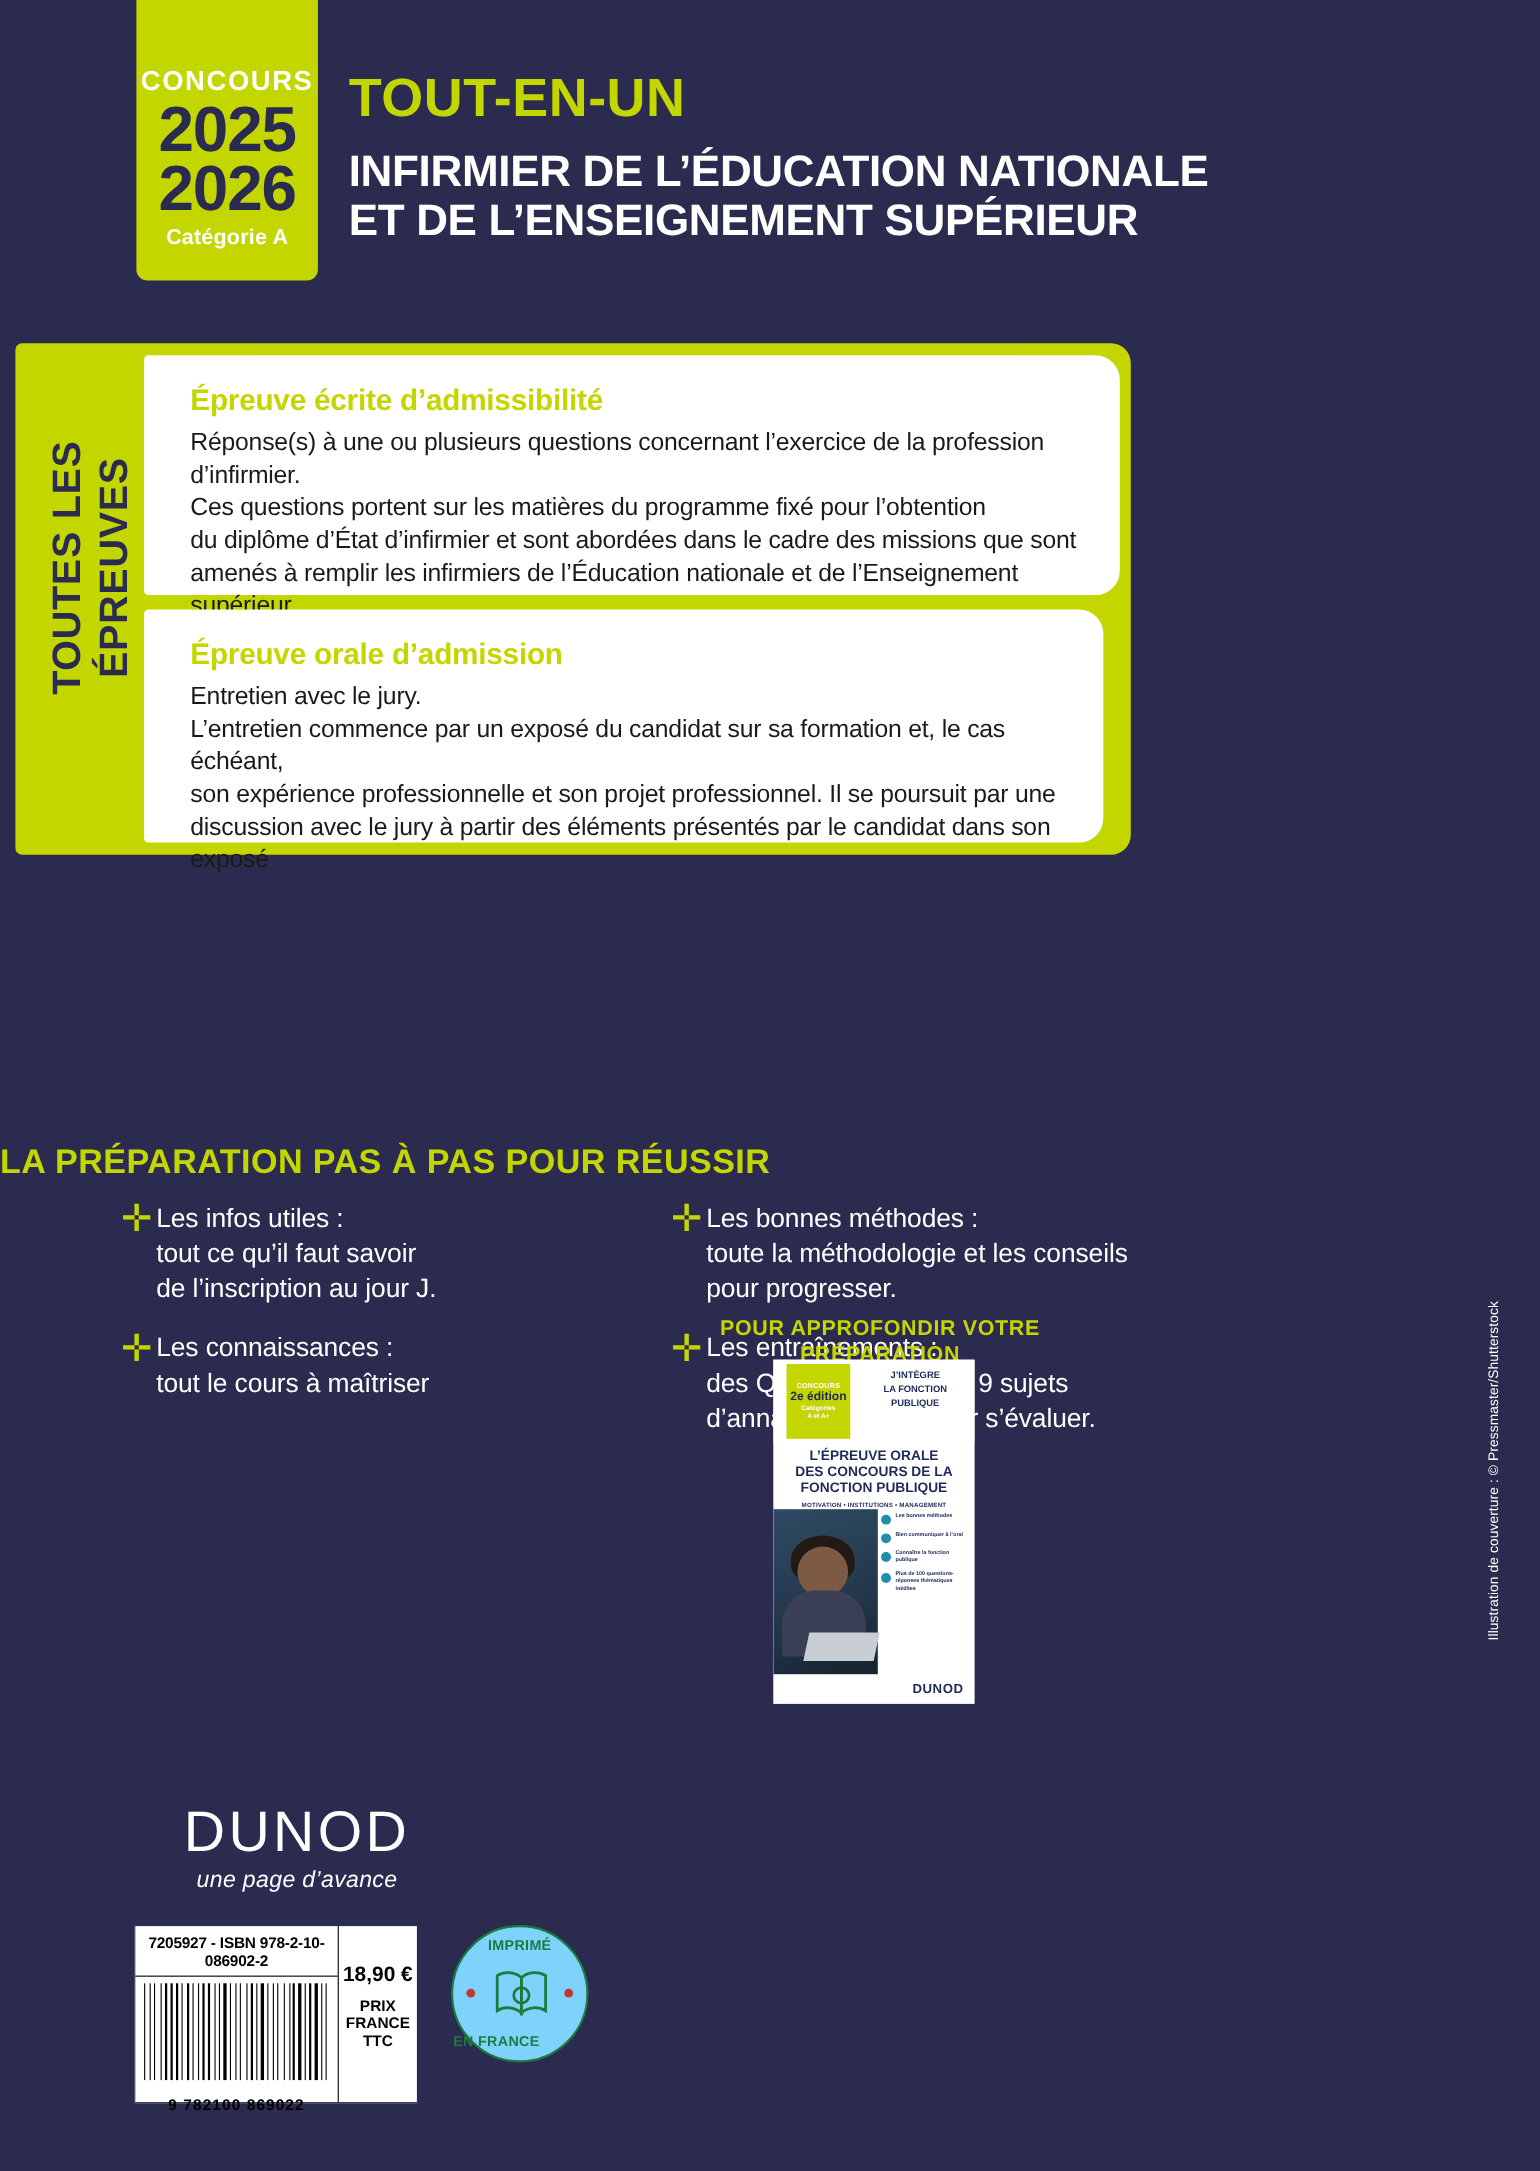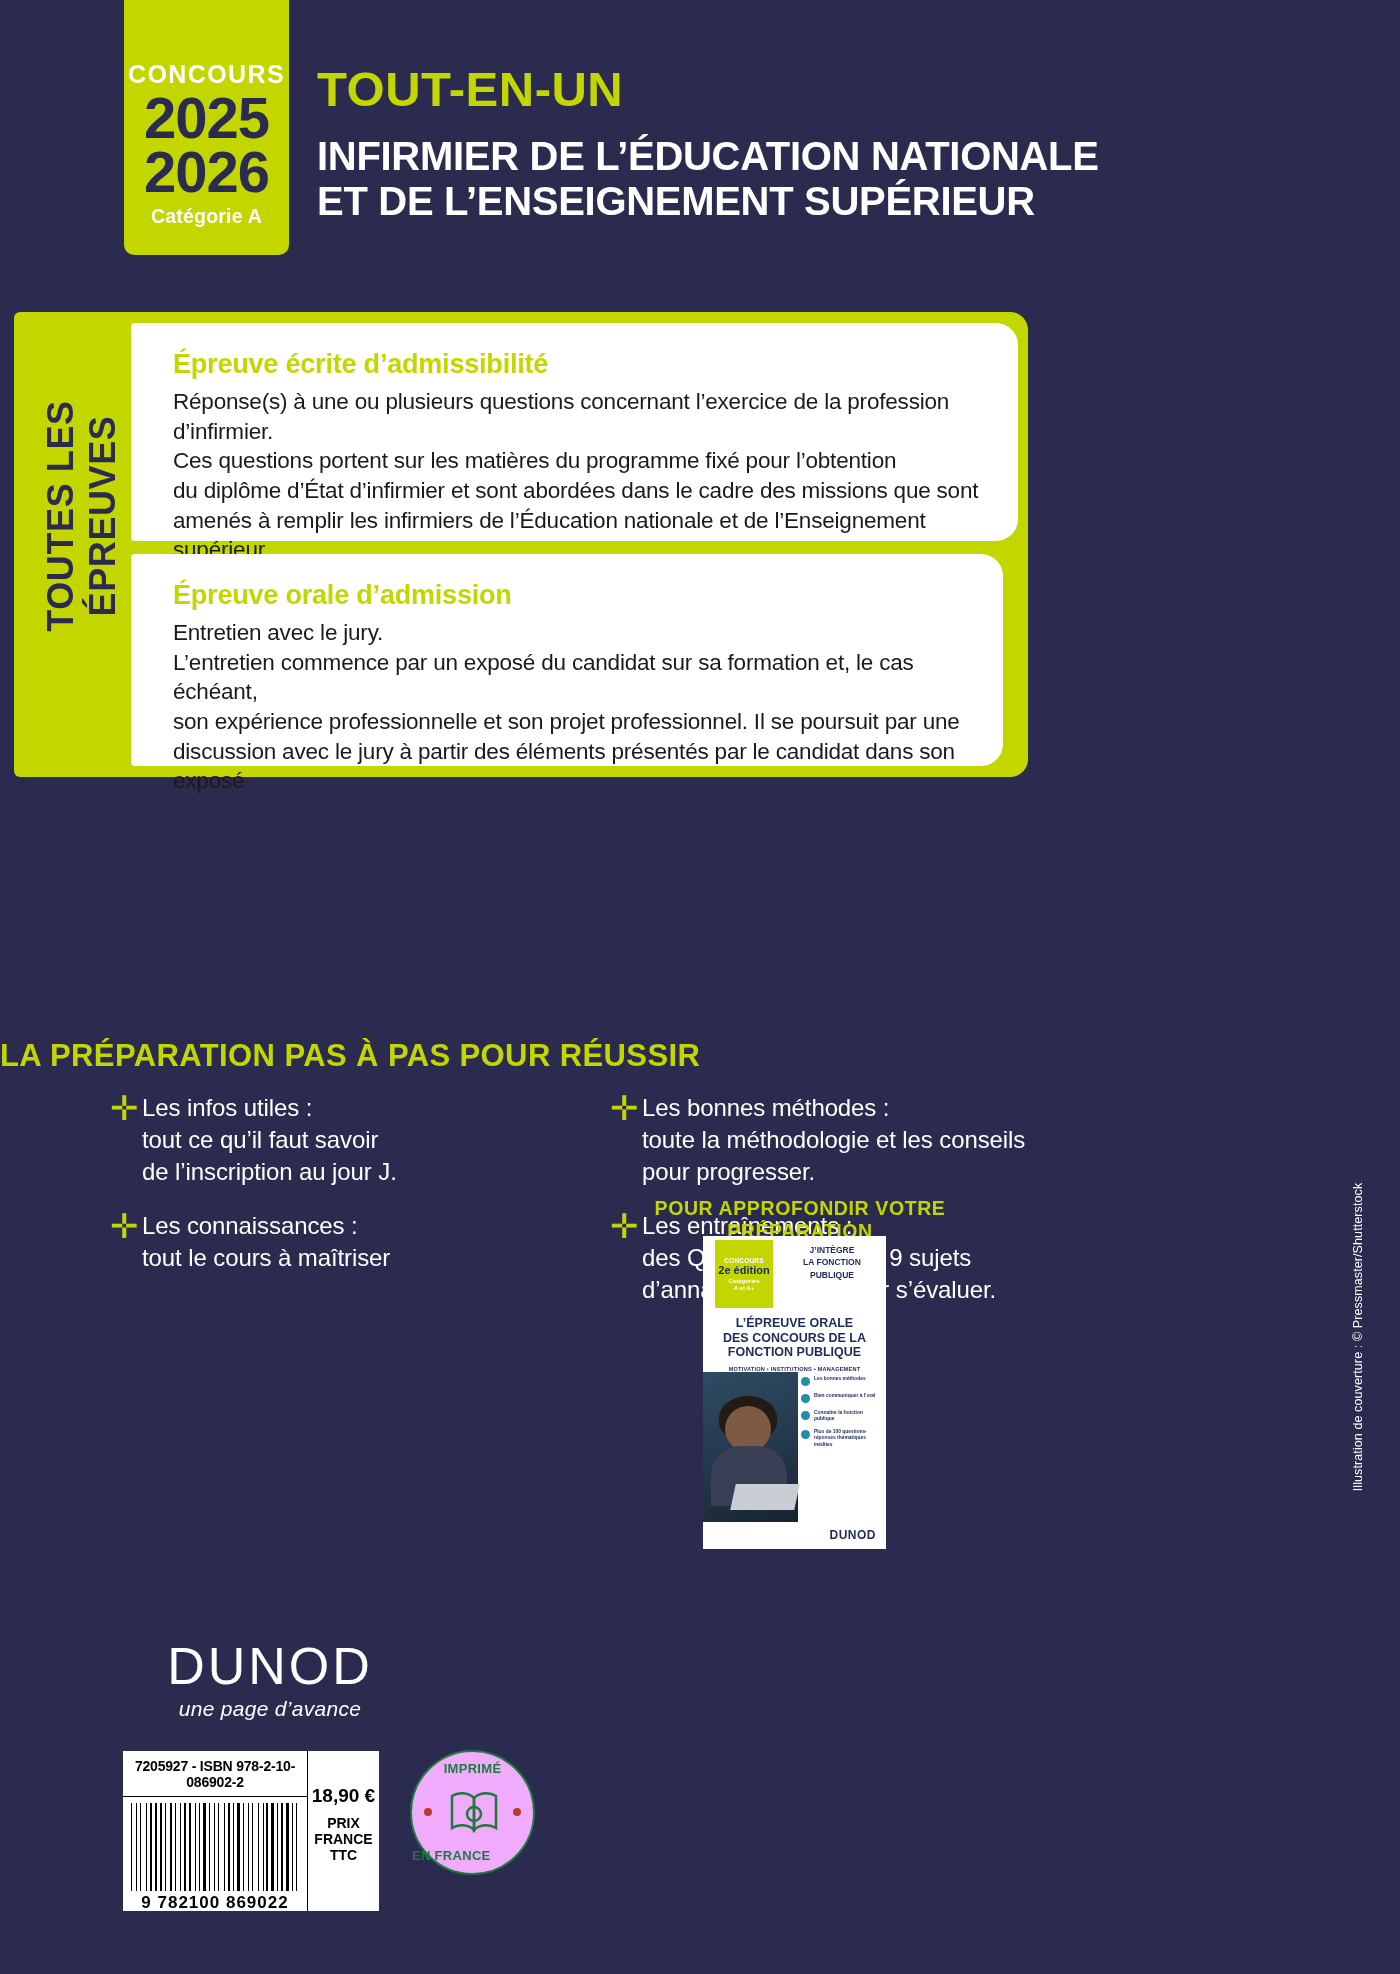--- a/index.html
+++ b/index.html
@@ -175,37 +175,37 @@
   }
   .bc-left { width:185px; border-right:1px solid #000; }
   .bc-isbn {
     font-size:14px; font-weight:bold; color:#000; text-align:center;
     padding:7px 2px 6px; border-bottom:1px solid #000; letter-spacing:-0.2px;
     font-family:"Liberation Sans", sans-serif;
   }
   .bc-bars { height:88px; margin:6px 8px 0; display:flex; align-items:flex-end; gap:1px; }
   .bc-bars i { display:block; background:#000; height:100%; }
   .bc-digits {
-    font-size:17px; font-weight:bold; color:#000; text-align:center;
-    letter-spacing:1px; margin-top:2px;
+    font-size:14px; font-weight:bold; color:#000; text-align:center;
+    letter-spacing:1px; margin-top:14px;
   }
   .bc-right {
     width:72px; display:flex; flex-direction:column; align-items:center;
     justify-content:flex-start; padding-top:34px;
   }
   .bc-price { font-size:19px; font-weight:bold; color:#000; }
   .bc-pricelabel {
     font-size:14px; font-weight:bold; color:#000; text-align:center;
     line-height:1.15; margin-top:8px;
   }
   
   .seal {
     position:absolute; left:410px; top:1750px; width:125px; height:125px;
     border:2px solid #1f7a3f; border-radius:50%;
-    background:#f0abfc;
+    background:#7dd3fc;
   }
   .seal-top {
     position:absolute; top:9px; left:0; width:100%; text-align:center;
     color:#1f7a3f; font-weight:bold; font-size:13px; letter-spacing:0.3px;
   }
   .seal-bot {
     position:absolute; bottom:10px; left:0; width:100%; text-align:left;
     color:#1f7a3f; font-weight:bold; font-size:13px; letter-spacing:0.3px;
   }
   .seal-book {

